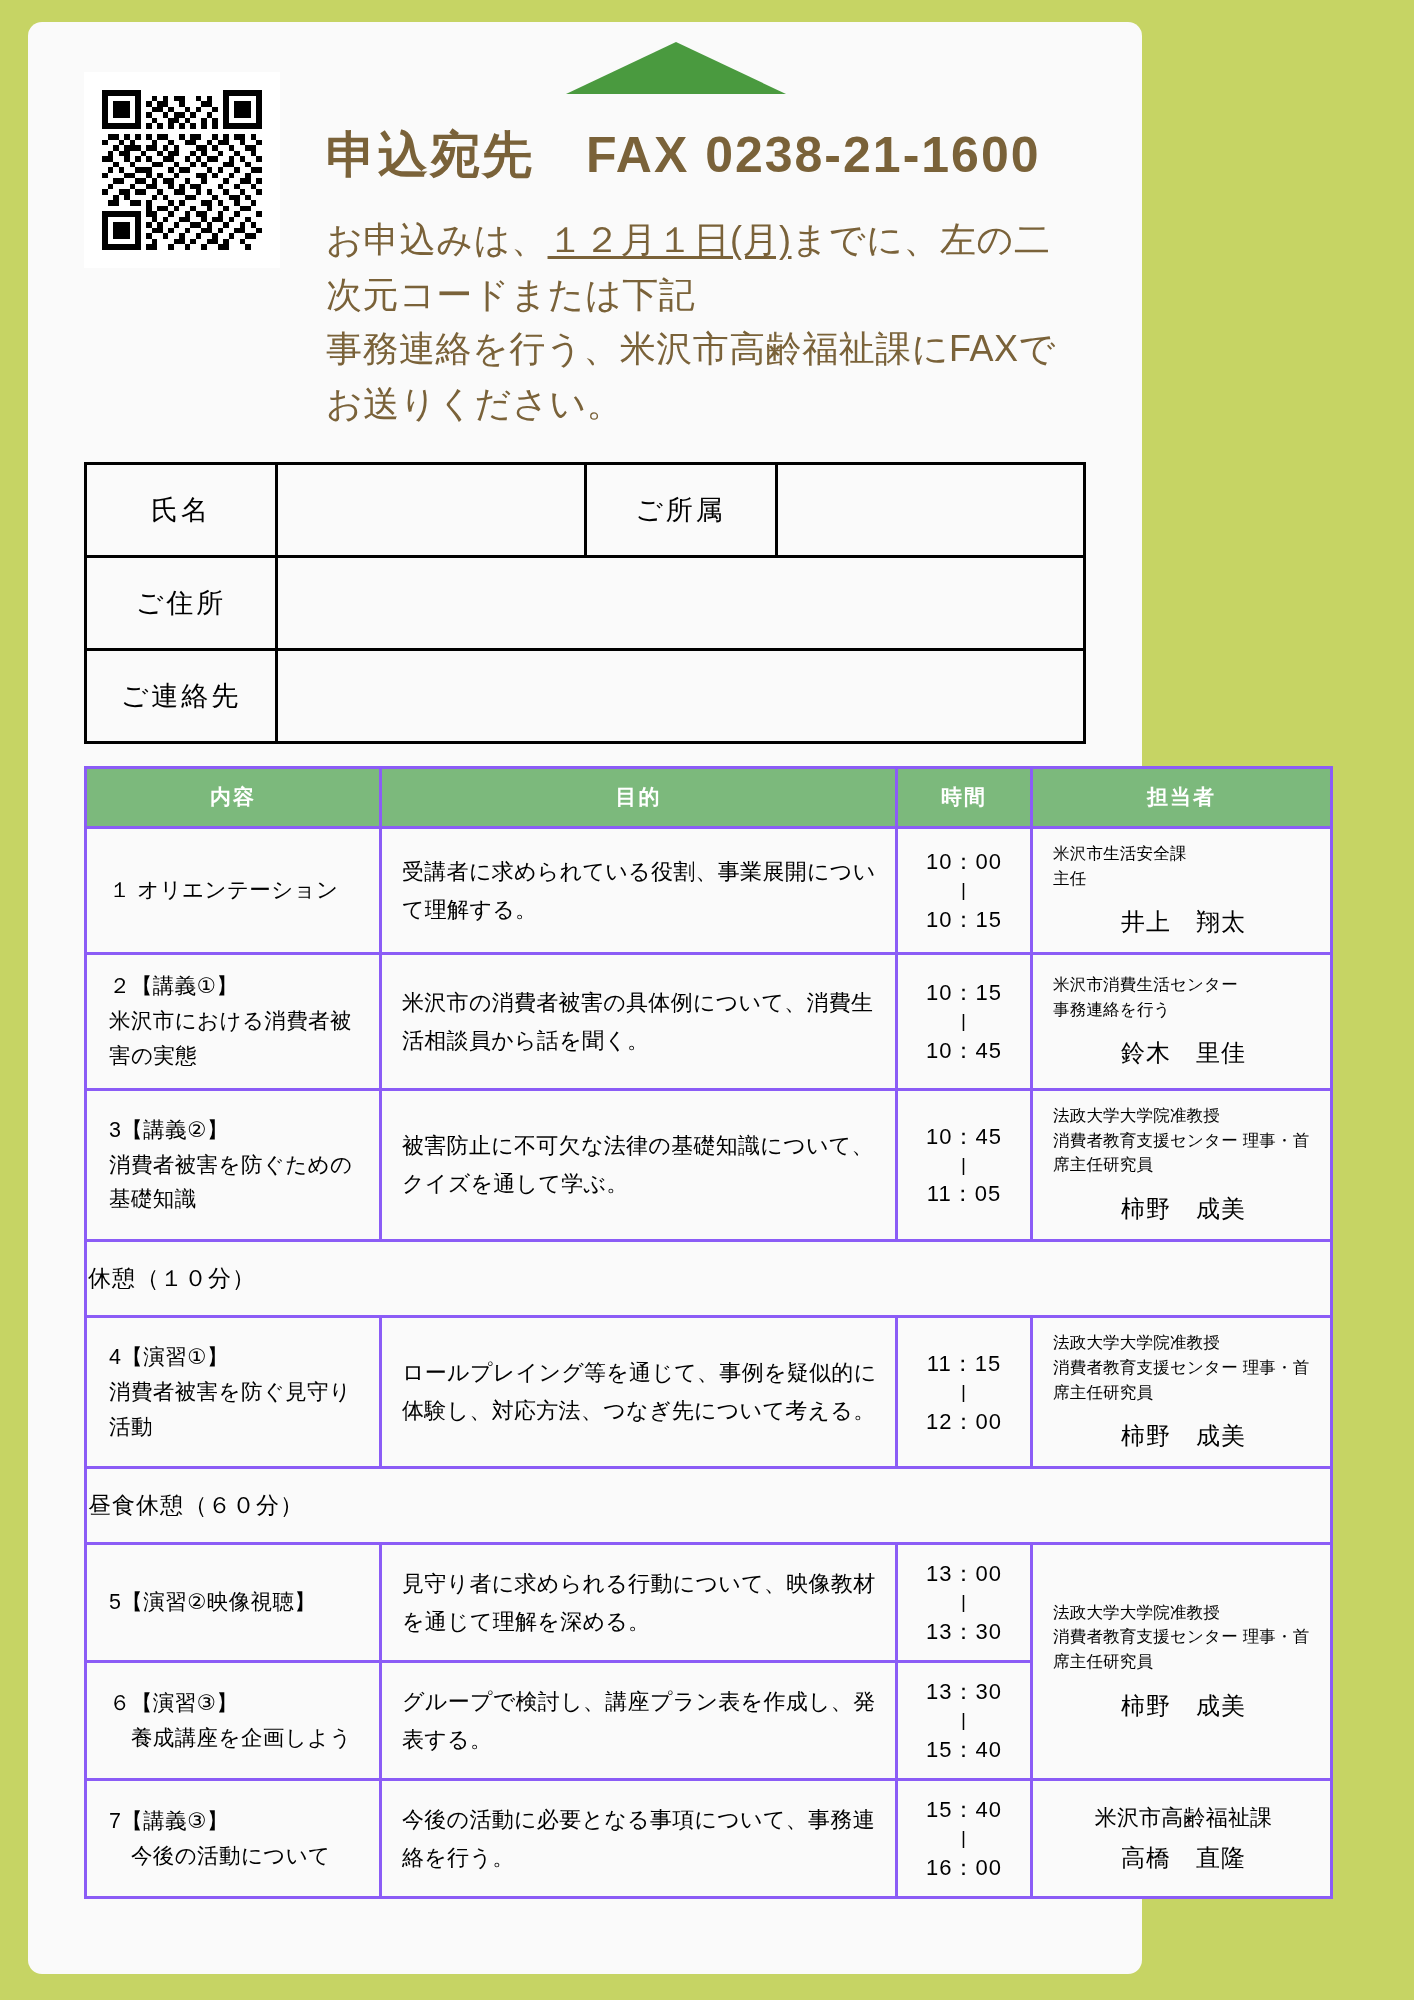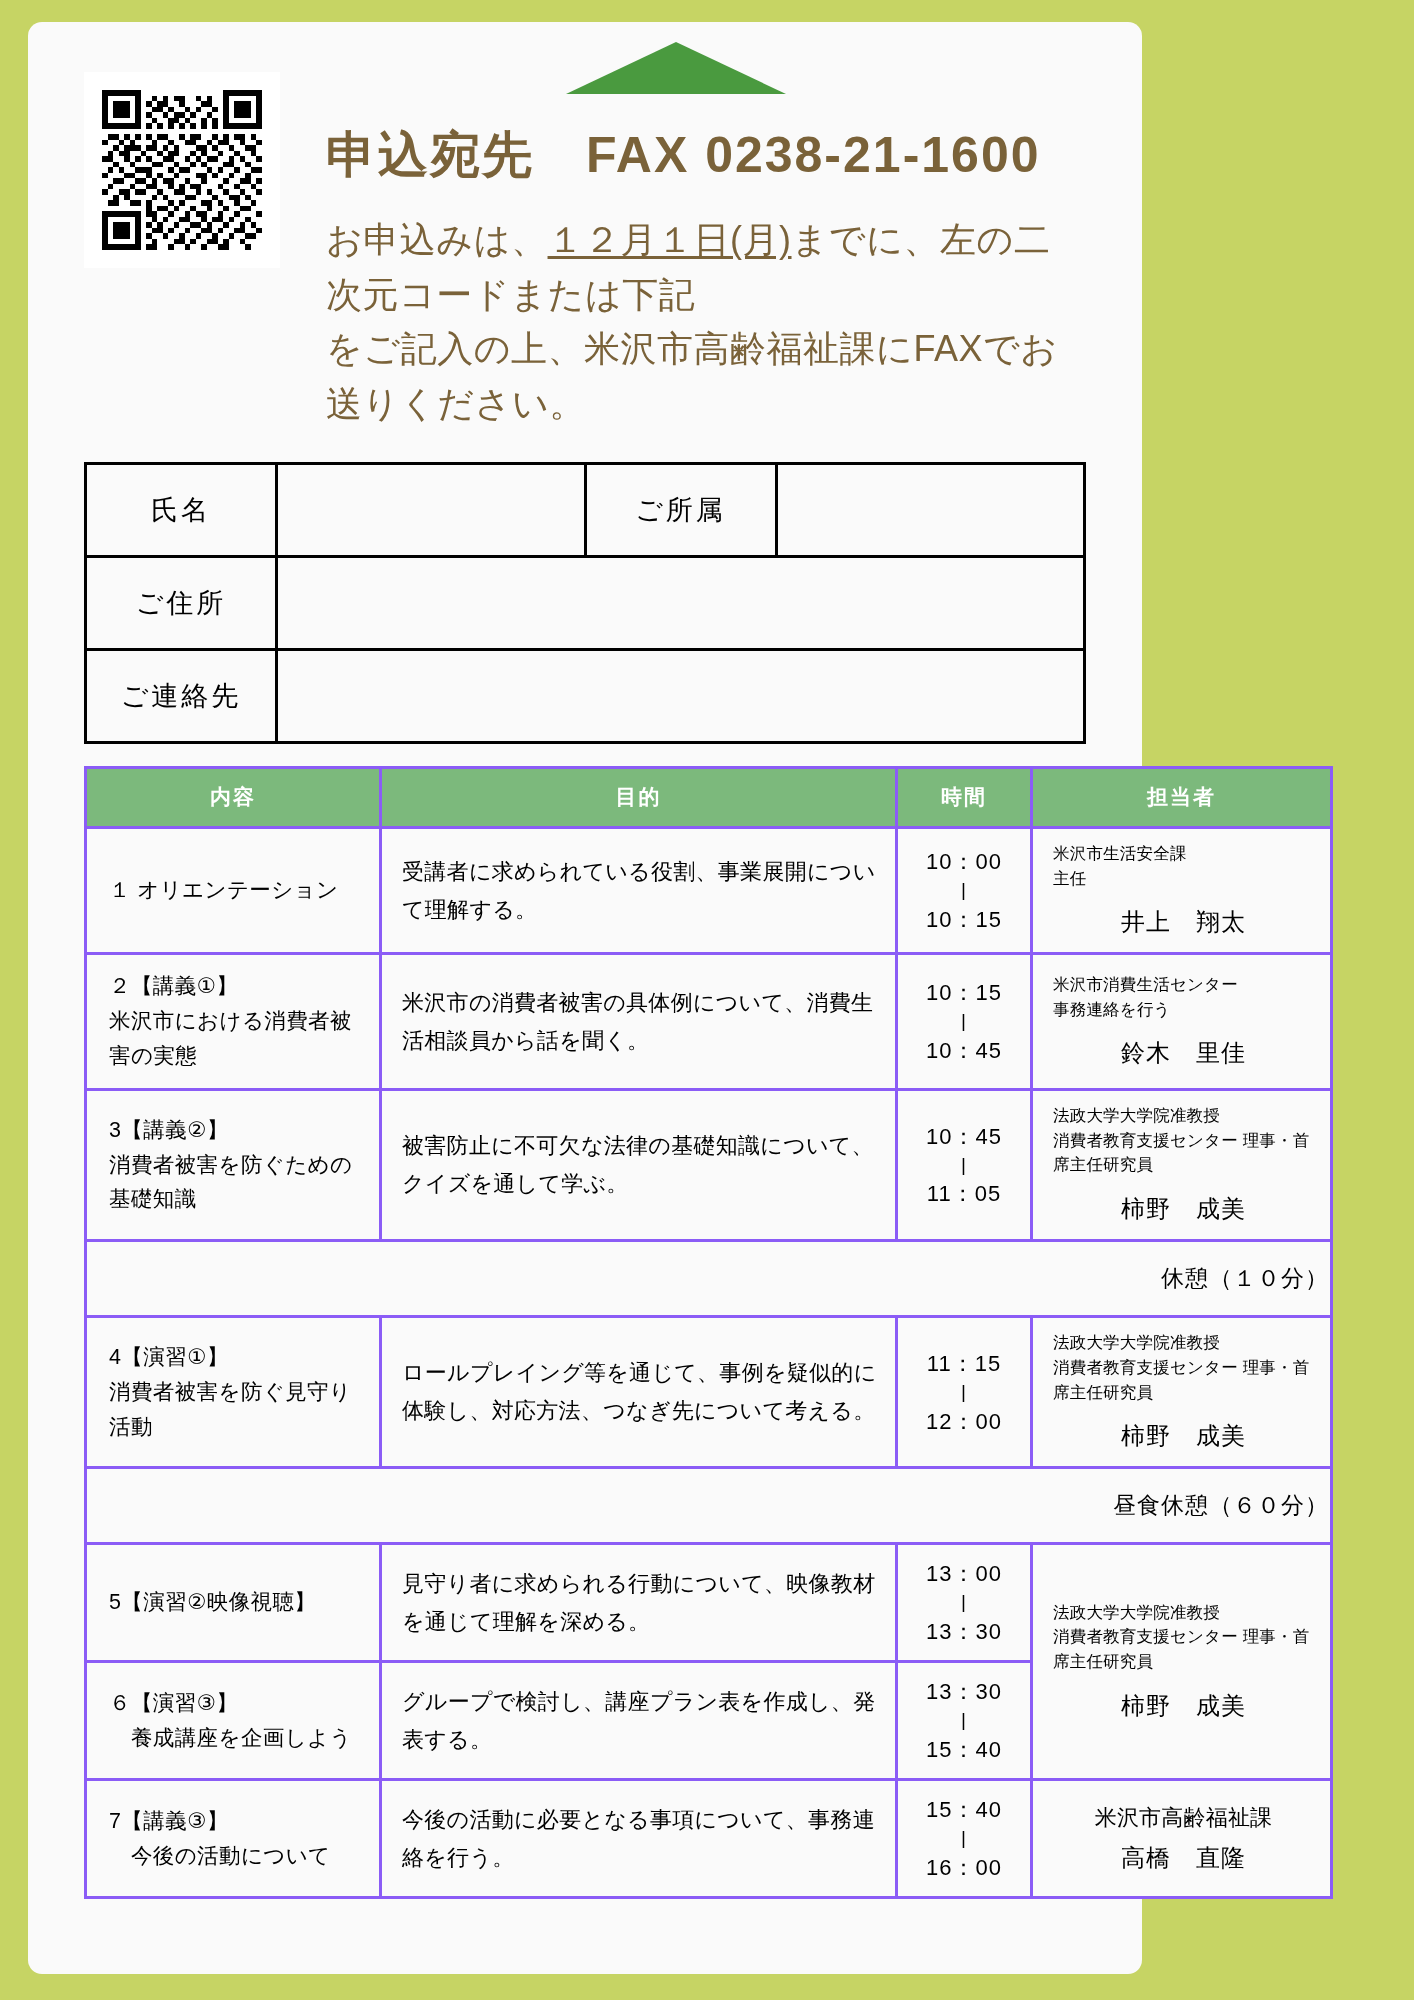--- a/index.html
+++ b/index.html
@@ -188,21 +188,21 @@
     display: block;
     text-align: center;
     font-size: 24px;
     margin-top: 14px;
     letter-spacing: 1px;
   }
   .cell-staff.big .org { font-size: 22px; text-align: center; }
   .cell-staff.big .person { font-size: 24px; margin-top: 6px; }
 
   .break-row td {
-    text-align: right;
+    text-align: left;
     font-size: 23px;
     height: 76px;
     color: #000;
     letter-spacing: 1px;
     font-family: Liberation Serif, serif;
   }
 </style>
 </head>
 <body>
 
@@ -449,21 +449,21 @@
             <rect x="26" y="28" width="1" height="1"></rect>
         </g>
       </svg>
     </div>
 
     <div class="header-text">
       <div class="roof"></div>
       <div class="headline">申込宛先　FAX 0238-21-1600</div>
       <div class="subline">
         <span>お申込みは、</span><u>１２月１日(月)</u><span>までに、左の二次元コードまたは下記</span><br>
-        <span>をご記入の上、米沢市高齢福祉課にFAXでお送りください。</span>
+        <span>事務連絡を行う、米沢市高齢福祉課にFAXでお送りください。</span>
       </div>
     </div>
   </div>
 
   <table class="form-table">
     <tbody>
       <tr>
         <td class="lbl">氏名</td>
         <td class="blank"></td>
         <td class="lbl">ご所属</td>

